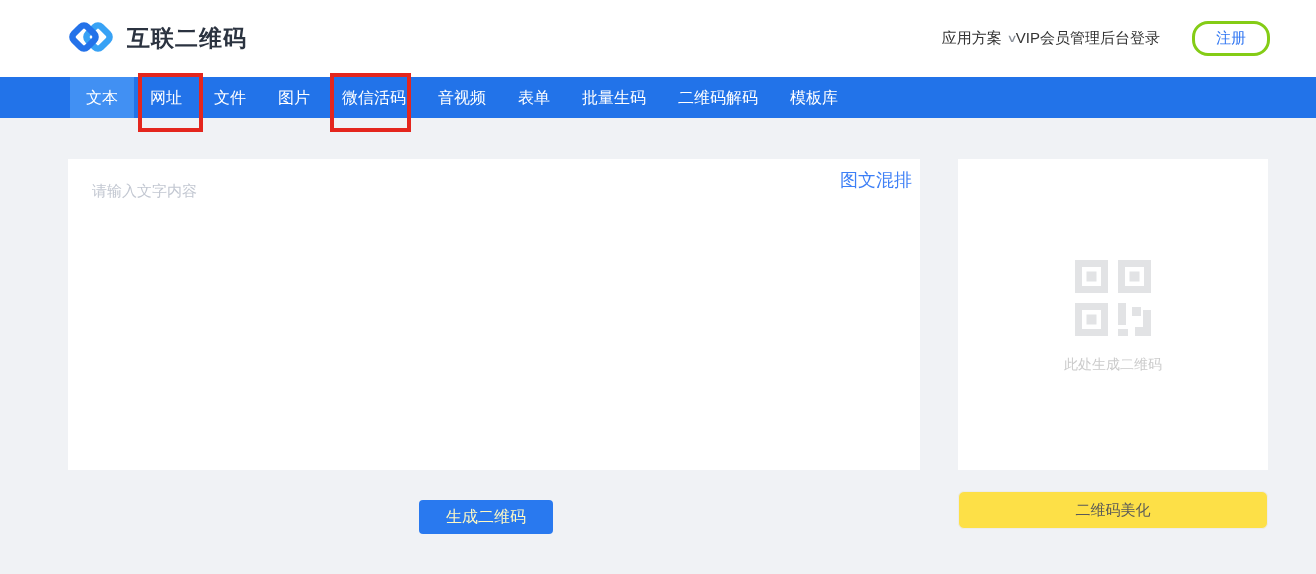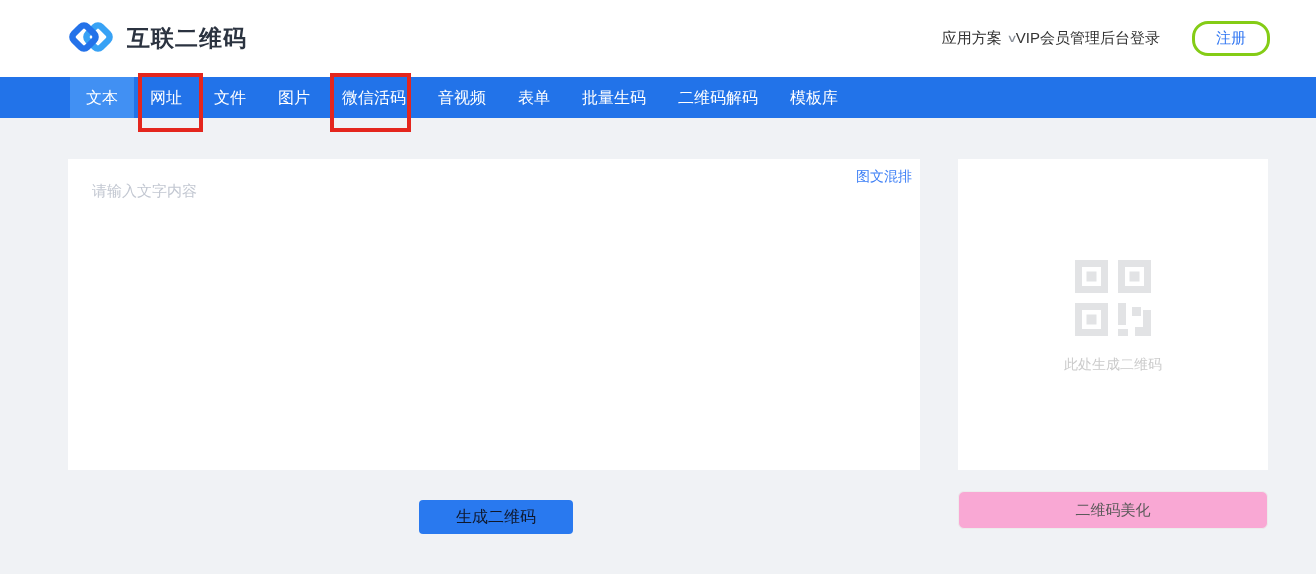--- a/index.html
+++ b/index.html
@@ -69,45 +69,45 @@
     width:100%; height:100%;
     border:none; outline:none; resize:none;
     background:transparent;
     padding:23px 120px 23px 24px;
     font-size:15px; color:#333;
     font-family:"Liberation Sans","DejaVu Sans",sans-serif;
   }
   .editor-card textarea::placeholder { color:#c2c7d1; }
   .rich-link {
     position:absolute; top:9px; right:8px;
-    font-size:14px; color:#3d7ff6; cursor:pointer;
+    font-size:18px; color:#3d7ff6; cursor:pointer;
   }
   .generate-btn {
     position:absolute; left:419px; top:500px;
-    width:154px; height:34px;
-    background:#2979ef; color:#0f172a;
+    width:134px; height:34px;
+    background:#2979ef; color:#fef9c3;
     border:none; border-radius:4px;
     font-size:16px; cursor:pointer;
     font-family:"Liberation Sans","DejaVu Sans",sans-serif;
   }
   .preview-card {
     position:absolute; left:958px; top:159px;
     width:310px; height:311px;
     background:#ffffff;
     display:flex; flex-direction:column; align-items:center;
   }
   .qr-placeholder { margin-top:101px; }
   .preview-caption {
     margin-top:16px;
     font-size:14px; color:#cbcbcb;text-align:right;
   }
   .beautify-btn {
     position:absolute; left:958px; top:491px;
     width:310px; height:38px;
-    background:#f9a8d4;
+    background:#fde047;
     border:1px solid #ececec; border-radius:6px;
     font-size:15px; color:#595959;
     text-align:center; line-height:36px;
     cursor:pointer;
   }
 </style>
 </head>
 <body>
 
 <div id="page">

